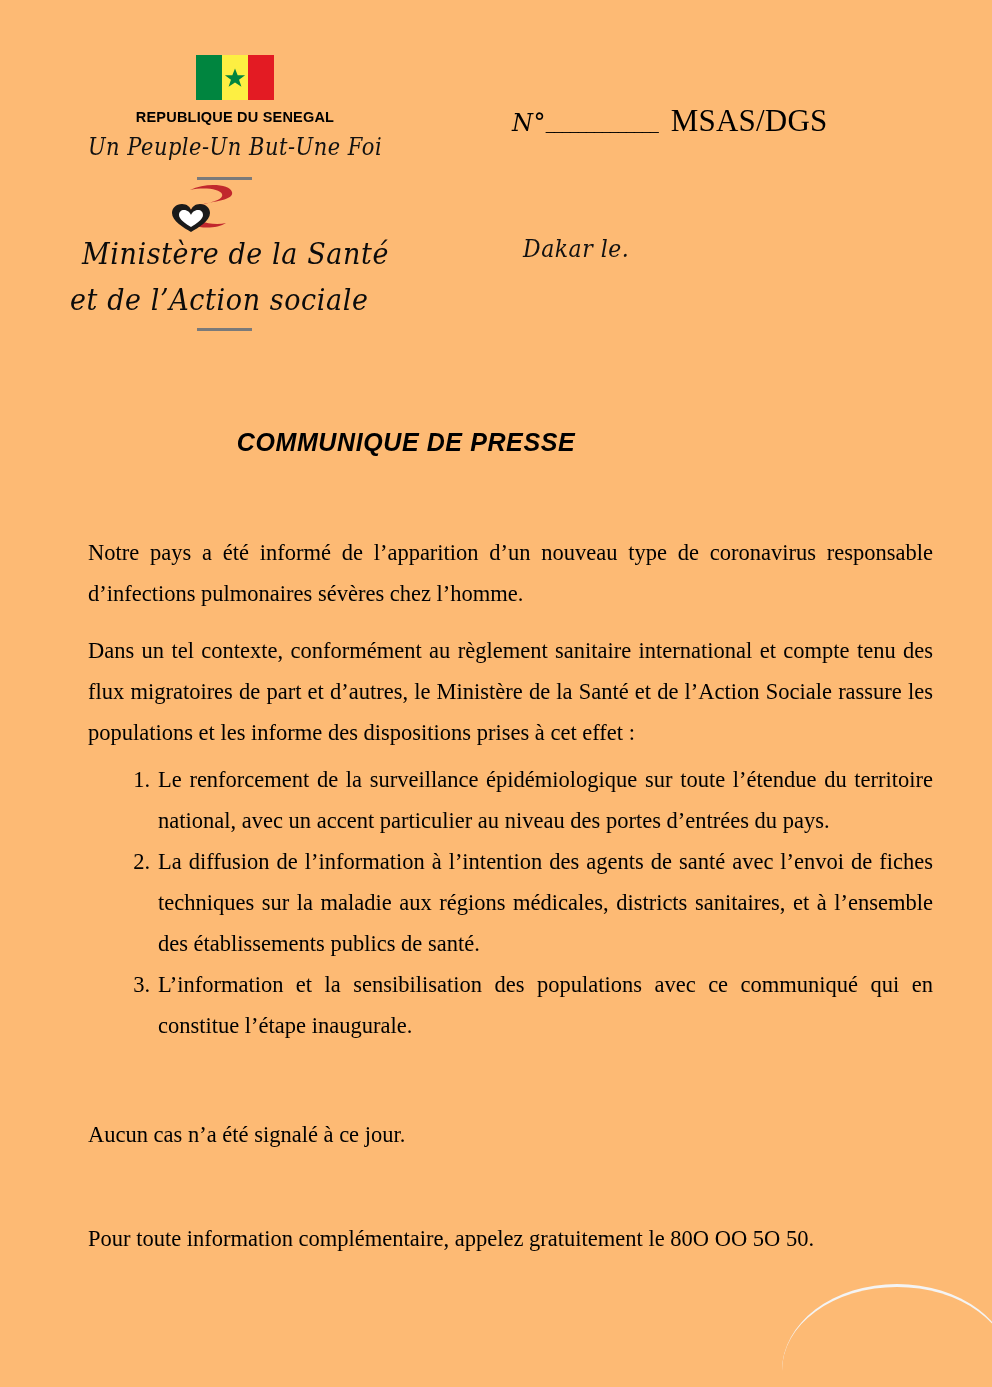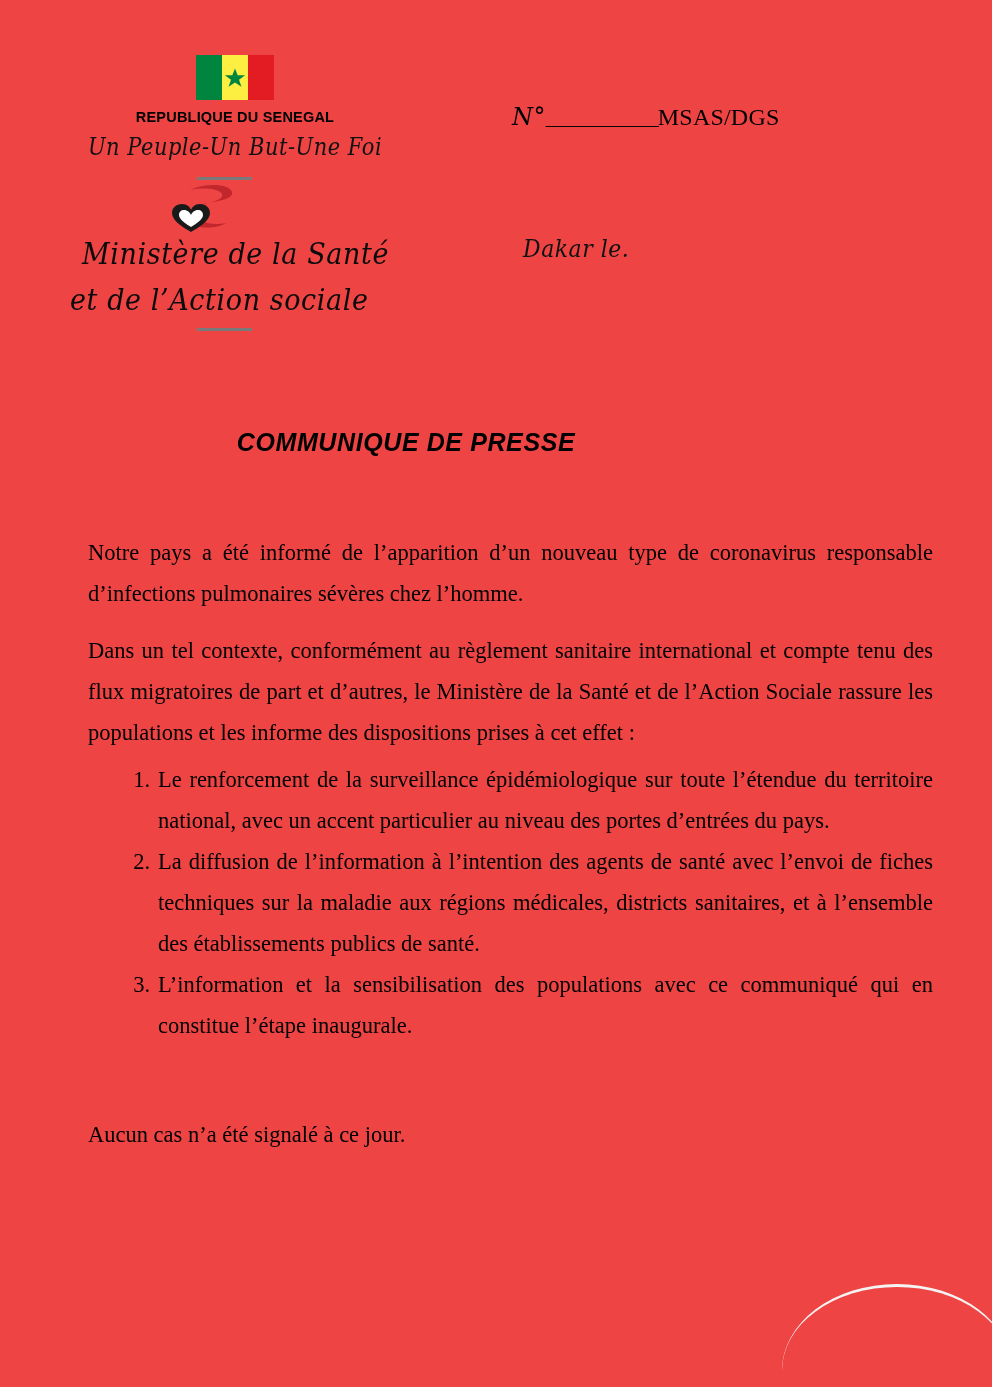--- a/index.html
+++ b/index.html
@@ -13,21 +13,21 @@
     position: relative;
     font-family: "Liberation Serif", "DejaVu Serif", serif;
     color: #000000;
     overflow: hidden;
   }
 
   .page {
     position: relative;
     width: 992px;
     height: 1387px;
-    background: #ef4444;
+    background: #fdba74;
   }
 
   
   .letterhead {
     position: absolute;
     top: 0;
     left: 0;
     width: 992px;
     height: 360px;
   }
@@ -138,22 +138,23 @@
     font-size: 24px;
     letter-spacing: 0.4px;
   }
   .ref-line .blank {
     letter-spacing: -1px;
     font-size: 18px;
     margin-top: 48px;
   }
   .ref-line .dept {
     font-family: "Liberation Serif", "DejaVu Serif", serif;
-    font-size: 24px;
+    font-size: 31px;
     letter-spacing: 0.2px;
+    margin-left: 13px;
   }
 
   .dakar-line {
     position: absolute;
     left: 523px;
     top: 235px;
     font-family: "DejaVu Serif", "Liberation Serif", serif;
     font-style: italic;
     font-size: 22px;
     letter-spacing: 0.5px;
@@ -323,16 +324,17 @@
         <span>L’information et la sensibilisation des populations avec ce communiqué qui en constitue l’étape inaugurale.</span>
       </li>
     </ol>
   </div>
 
   <div class="statement">
     <span class="bold">Aucun cas n’a été signalé à ce jour</span><span>.</span>
   </div>
 
   <div class="closing">
+    <p class="last">Pour toute information complémentaire, appelez gratuitement le 80O OO 5O 50.</p>
   </div>
 
   <div class="watermark"></div>
 </div>
 
 </body></html>

